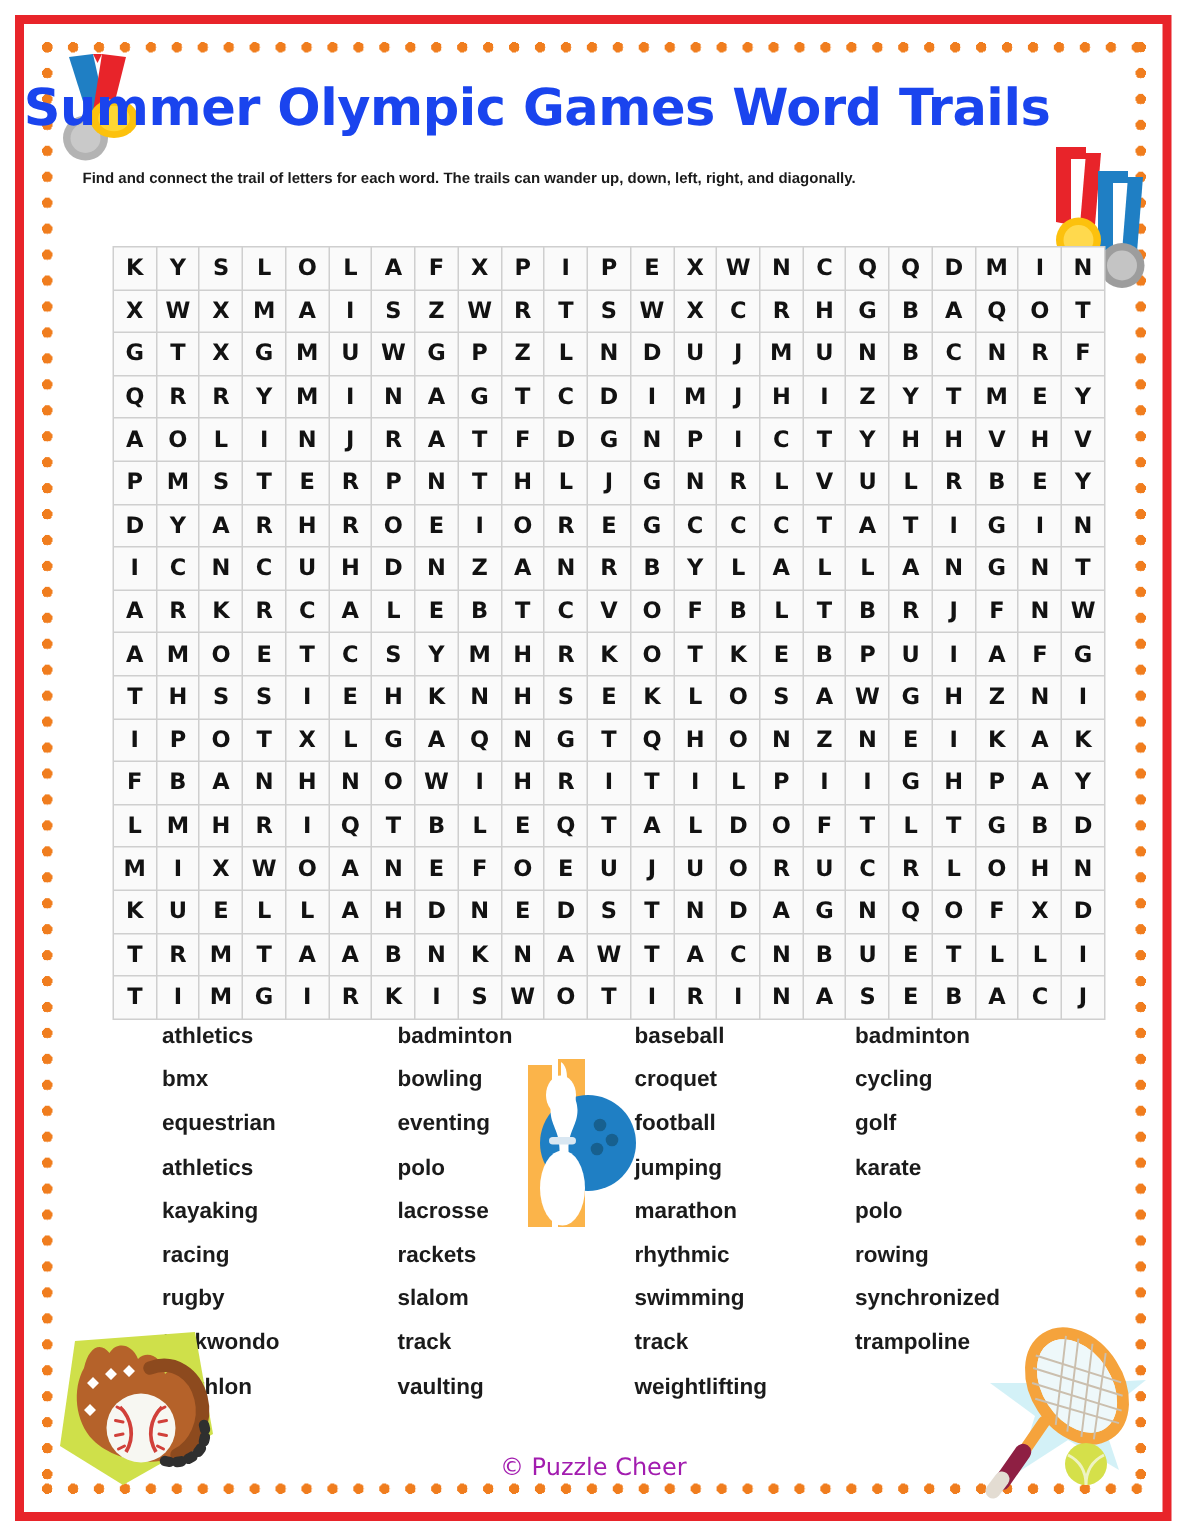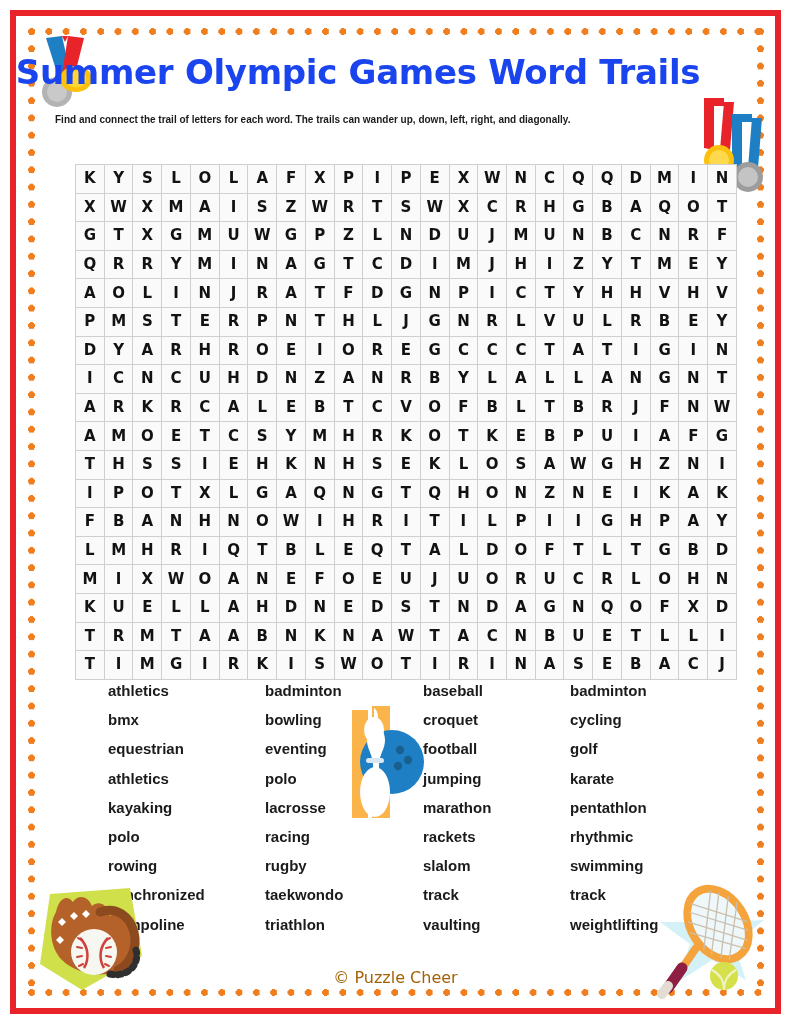--- a/index.html
+++ b/index.html
@@ -127,21 +127,21 @@
     white-space: nowrap;
   }
 
   
   #footer {
     position: absolute;
     left: 0;
     top: 968px;
     width: 791px;
     text-align: center;
-    color: #a16207;
+    color: #a21caf;
     font-family: "DejaVu Sans", sans-serif;
     font-size: 16px;
   }
 
   
   .deco { position: absolute; pointer-events: none; }
   #deco-medals-topleft  { left: 32px;  top: 30px;  width: 78px;  height: 95px; }
   #deco-medals-topright { left: 690px; top: 88px;  width: 86px;  height: 110px; }
   #deco-bowling         { left: 330px; top: 700px; width: 104px; height: 128px; }
   #deco-glove           { left: 22px;  top: 878px; width: 132px; height: 120px; }
@@ -634,21 +634,20 @@
       <div class="word">eventing</div>
       <div class="word">football</div>
       <div class="word">golf</div>
       <div class="word">athletics</div>
       <div class="word">polo</div>
       <div class="word">jumping</div>
       <div class="word">karate</div>
       <div class="word">kayaking</div>
       <div class="word">lacrosse</div>
       <div class="word">marathon</div>
-      <div class="word">pentathlon</div>
       <div class="word">polo</div>
       <div class="word">racing</div>
       <div class="word">rackets</div>
       <div class="word">rhythmic</div>
       <div class="word">rowing</div>
       <div class="word">rugby</div>
       <div class="word">slalom</div>
       <div class="word">swimming</div>
       <div class="word">synchronized</div>
       <div class="word">taekwondo</div>

